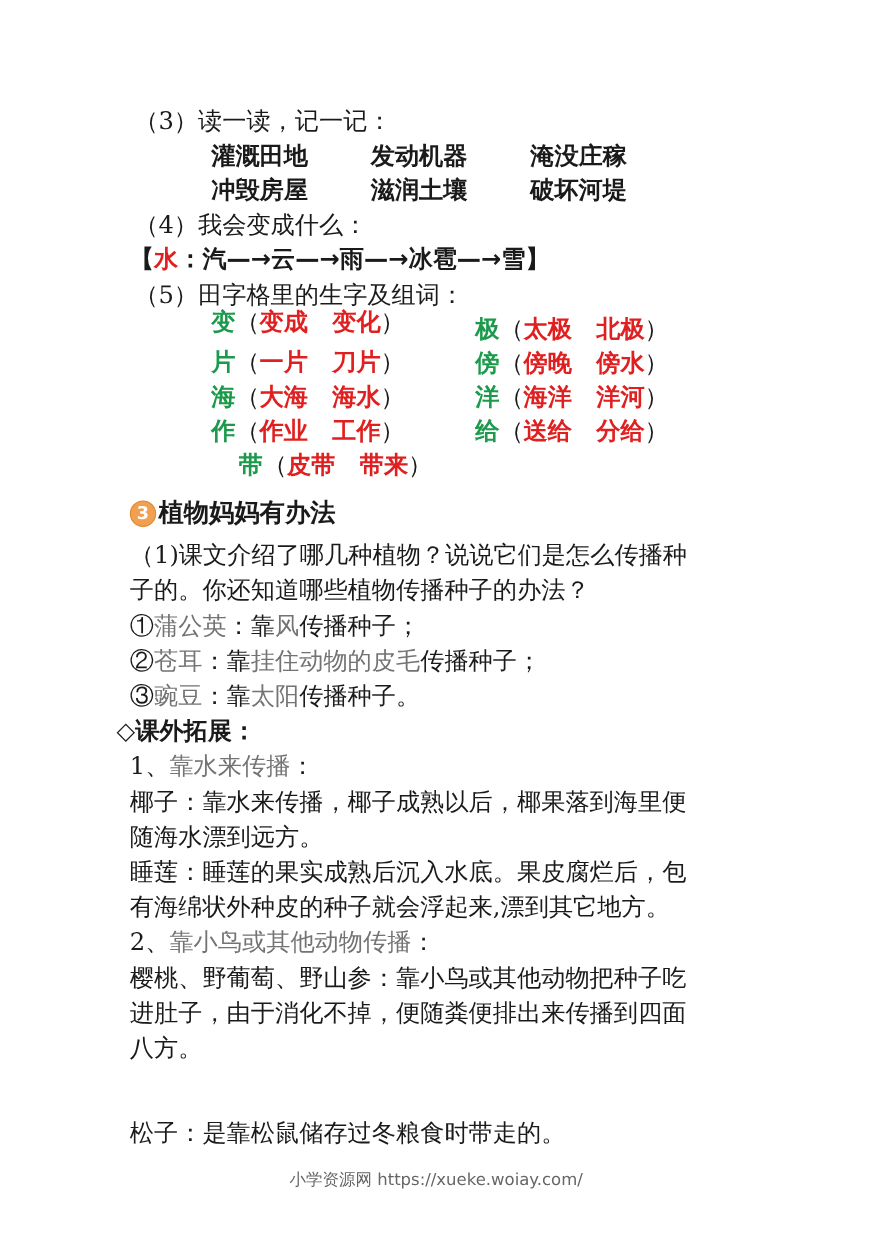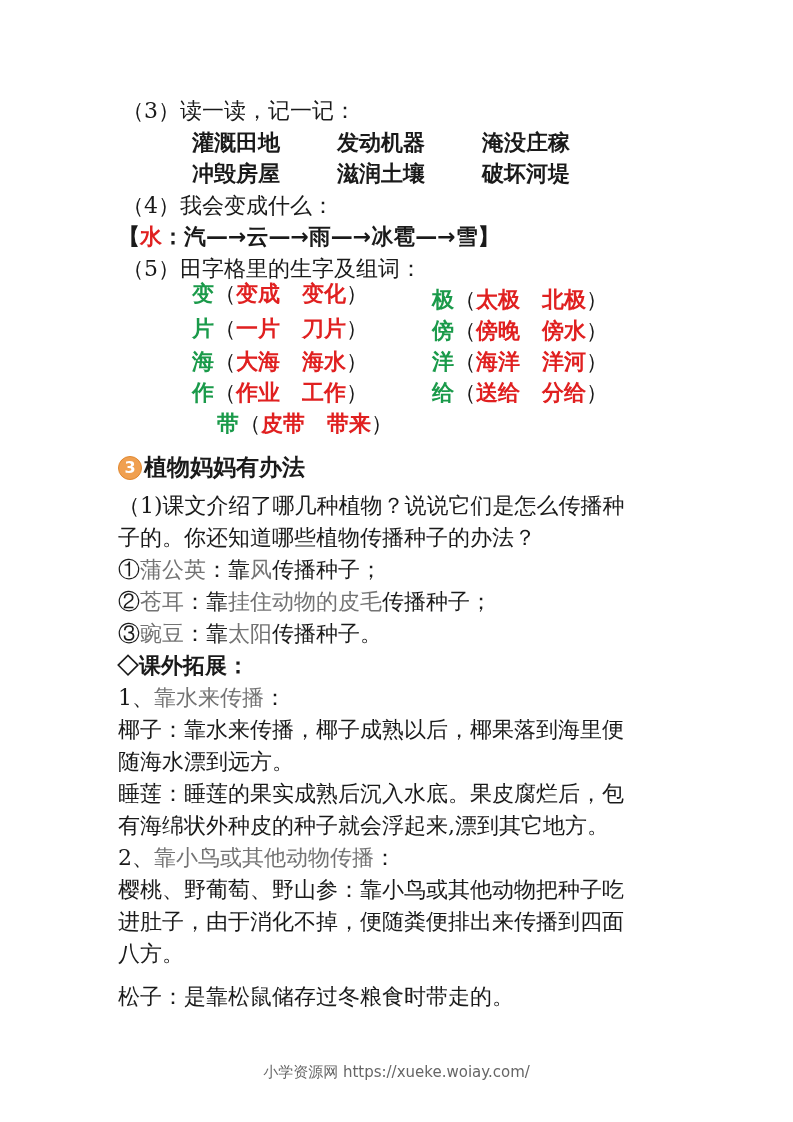--- a/index.html
+++ b/index.html
@@ -53,29 +53,29 @@
   <div class="line bold" style="left:118px;top:452px;font-size:23px;">
     <span class="circ">3</span><span>植物妈妈有办法</span>
   </div>
   <div class="line" style="left:118px;top:491px;">（1)课文介绍了哪几种植物？说说它们是怎么传播种</div>
   <div class="line" style="left:118px;top:523px;">子的。你还知道哪些植物传播种子的办法？</div>
 
   <div class="line" style="left:118px;top:555px;"><span>①</span><span class="softred">蒲公英</span><span>：靠</span><span class="softred">风</span><span>传播种子；</span></div>
   <div class="line" style="left:118px;top:587px;"><span>②</span><span class="softred">苍耳</span><span>：靠</span><span class="softred">挂住动物的皮毛</span><span>传播种子；</span></div>
   <div class="line" style="left:118px;top:619px;"><span>③</span><span class="softred">豌豆</span><span>：靠</span><span class="softred">太阳</span><span>传播种子。</span></div>
 
-  <div class="line bold" style="left:117px;top:651px;font-family:Liberation Serif, serif;">◇课外拓展：</div>
+  <div class="line bold" style="left:106px;top:651px;">◇课外拓展：</div>
 
   <div class="line" style="left:118px;top:683px;"><span>1、</span><span class="softred">靠水来传播</span><span>：</span></div>
   <div class="line" style="left:118px;top:715px;">椰子：靠水来传播，椰子成熟以后，椰果落到海里便</div>
   <div class="line" style="left:118px;top:747px;">随海水漂到远方。</div>
   <div class="line" style="left:118px;top:779px;">睡莲：睡莲的果实成熟后沉入水底。果皮腐烂后，包</div>
   <div class="line" style="left:118px;top:811px;">有海绵状外种皮的种子就会浮起来,漂到其它地方。</div>
 
   <div class="line" style="left:118px;top:843px;text-align:center;"><span>2、</span><span class="softred">靠小鸟或其他动物传播</span><span>：</span></div>
   <div class="line" style="left:118px;top:875px;">樱桃、野葡萄、野山参：靠小鸟或其他动物把种子吃</div>
   <div class="line" style="left:118px;top:907px;">进肚子，由于消化不掉，便随粪便排出来传播到四面</div>
   <div class="line" style="left:118px;top:939px;">八方。</div>
-  <div class="line" style="left:118px;top:982px;">松子：是靠松鼠储存过冬粮食时带走的。</div>
+  <div class="line" style="left:118px;top:1016px;">松子：是靠松鼠储存过冬粮食时带走的。</div>
 
 
   <div class="footer">小学资源网 https://xueke.woiay.com/</div>
 </div>
 
 </body></html>

